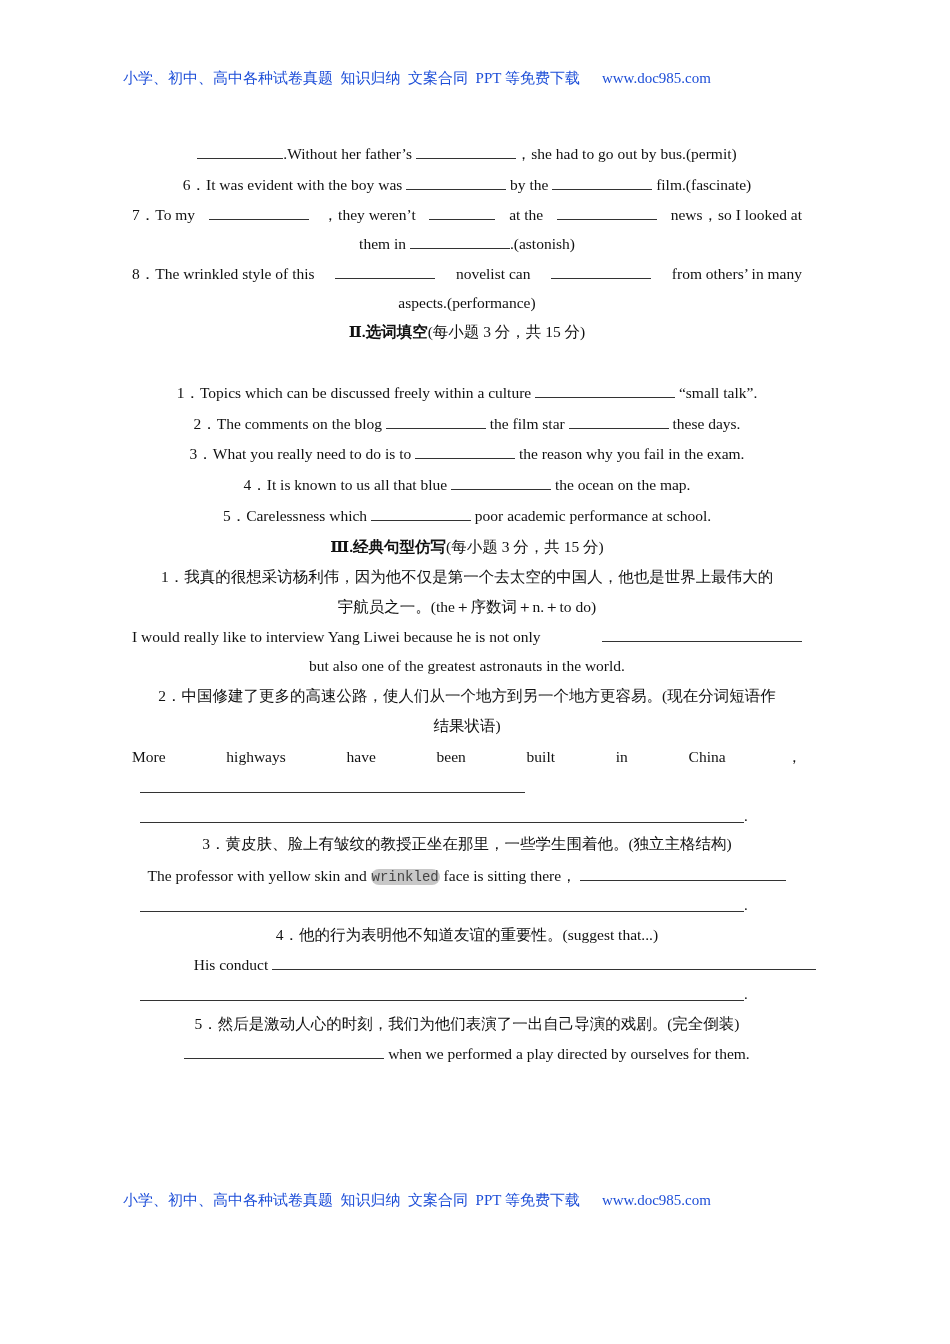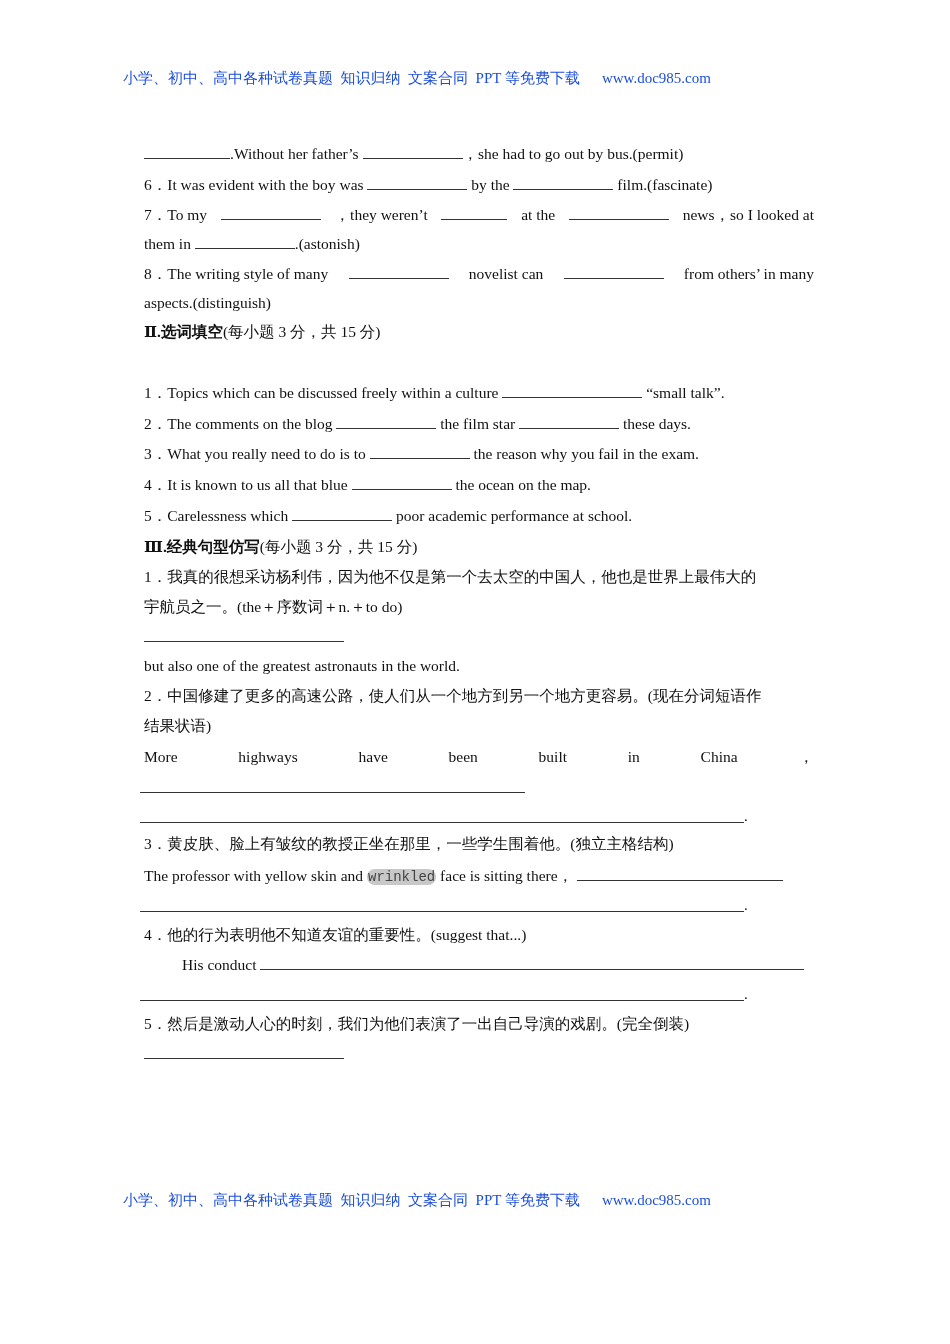--- a/index.html
+++ b/index.html
@@ -3,22 +3,22 @@
 <meta charset="utf-8">
 <style>
   html, body { margin: 0; padding: 0; background: #ffffff; }
   body { width: 950px; height: 1344px; position: relative; overflow: hidden;
          font-family: "Liberation Serif", "DejaVu Serif", serif; color: #111; }
   .hdr, .ftr { position: absolute; left: 0; width: 762px; text-align: center;
                font-size: 15px; color: #1d4ed8; white-space: pre; margin-left: 36px; }
   .hdr { top: 69px; }
   .ftr { top: 1191px; }
   .hdr .url, .ftr .url { margin-left: 22px; }
-  .line { position: absolute; left: 144px; width: 670px; font-size: 15.5px;
-          line-height: 20px; white-space: nowrap; }
+  .line { position: absolute; left: 132px; width: 670px; font-size: 15.5px;
+          line-height: 20px; white-space: nowrap; text-align: center; }
   .just { display: flex; justify-content: space-between; }
   .blank { display: inline-block; border-bottom: 1px solid #333; height: 14px;
            vertical-align: baseline; }
   .sec { font-weight: bold; }
   .sec .pts { font-weight: normal; }
   .hl { background: #c8c8c8; font-family: "Liberation Mono", "DejaVu Sans Mono", monospace;
         font-size: 14px; color: #444; padding: 0 1px; border-radius: 8px; }
   .rule { position: absolute; left: 140px; border-bottom: 1px solid #333; height: 0; }
   .dot { position: absolute; font-size: 15px; }
 </style>
@@ -48,28 +48,28 @@
   <span>at the</span>
   <span class="blank" style="width:100px"></span>
   <span>news，so I looked at</span>
 </div>
 <div class="line" style="top:234px;">
   <span>them in</span>
   <span class="blank" style="width:100px"></span><span>.(astonish)</span>
 </div>
 
 <div class="line just" style="top:264px;">
-  <span><span>8．</span><span>The writing style of many</span></span>
+  <span><span>8．</span><span>The wrinkled style of this</span></span>
   <span class="blank" style="width:100px"></span>
   <span>novelist can</span>
   <span class="blank" style="width:100px"></span>
   <span>from others’ in many</span>
 </div>
 <div class="line" style="top:293px;">
-  <span>aspects.(distinguish)</span>
+  <span>aspects.(performance)</span>
 </div>
 
 <div class="line sec" style="top:322px;">
   <span>Ⅱ.选词填空</span><span class="pts">(每小题 3 分，共 15 分)</span>
 </div>
 
 <div class="line" style="top:383px;">
   <span>1．</span><span>Topics which can be discussed freely within a culture</span>
   <span class="blank" style="width:140px"></span>
   <span>“small talk”.</span>
@@ -97,20 +97,21 @@
   <span>poor academic performance at school.</span>
 </div>
 
 <div class="line sec" style="top:537px;">
   <span>Ⅲ.经典句型仿写</span><span class="pts">(每小题 3 分，共 15 分)</span>
 </div>
 
 <div class="line" style="top:567px;"><span>1．我真的很想采访杨利伟，因为他不仅是第一个去太空的中国人，他也是世界上最伟大的</span></div>
 <div class="line" style="top:597px;"><span>宇航员之一。(the＋序数词＋n.＋to do)</span></div>
 <div class="line just" style="top:627px;">
+  <span>I would really like to interview Yang Liwei because he is not only</span>
   <span class="blank" style="width:200px"></span>
 </div>
 <div class="line" style="top:656px;"><span>but also one of the greatest astronauts in the world.</span></div>
 
 <div class="line" style="top:686px;"><span>2．中国修建了更多的高速公路，使人们从一个地方到另一个地方更容易。(现在分词短语作</span></div>
 <div class="line" style="top:716px;"><span>结果状语)</span></div>
 <div class="line just" style="top:747px;">
   <span>More</span>
   <span>highways</span>
   <span>have</span>
@@ -138,15 +139,16 @@
 <div class="line" style="top:955px;margin-left:38px;">
   <span>His conduct</span>
   <span class="blank" style="width:544px"></span>
 </div>
 <div class="rule" style="top:1000px; width:604px;"></div>
 <span class="dot" style="top:986px; left:744px;">.</span>
 
 <div class="line" style="top:1014px;"><span>5．然后是激动人心的时刻，我们为他们表演了一出自己导演的戏剧。(完全倒装)</span></div>
 <div class="line" style="top:1044px;">
   <span class="blank" style="width:200px"></span>
+  <span>when we performed a play directed by ourselves for them.</span>
 </div>
 
 <div class="ftr"><span>小学、初中、高中各种试卷真题  知识归纳  文案合同  PPT 等免费下载</span><span class="url">www.doc985.com</span></div>
 
 </body></html>

